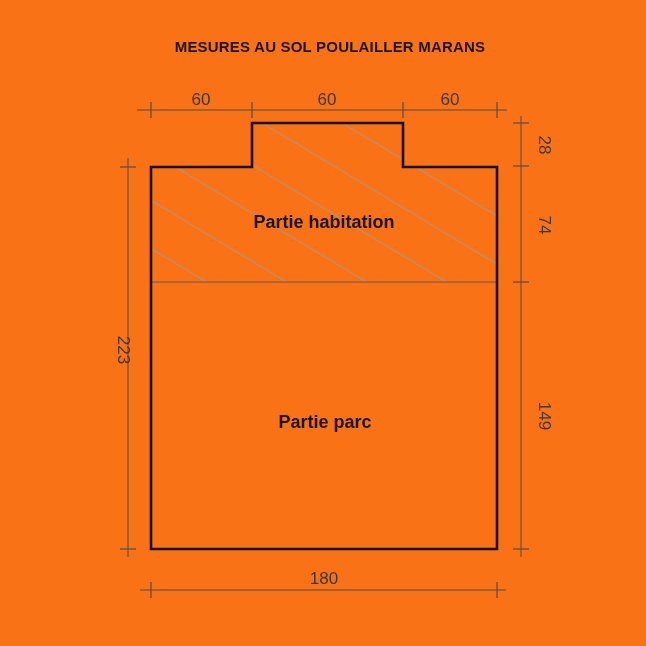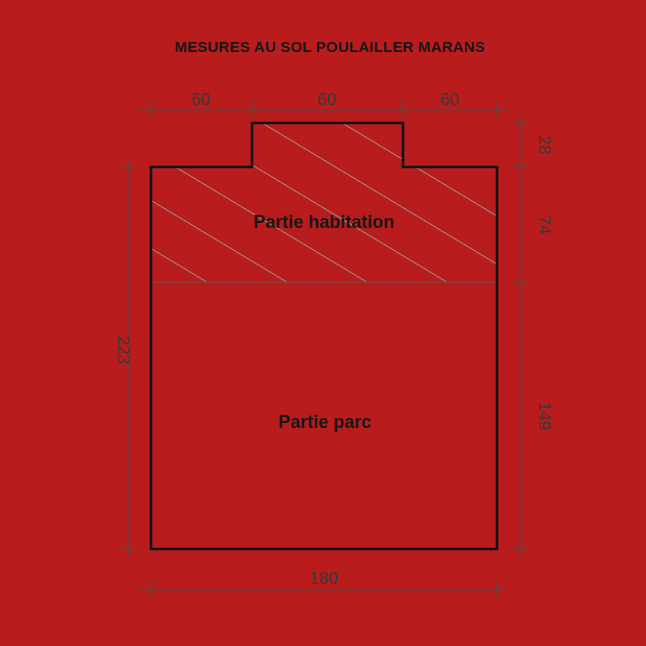--- a/index.html
+++ b/index.html
@@ -4,21 +4,21 @@
 <style>
   html, body {
     margin: 0;
     padding: 0;
     background: #ffffff;
   }
   .canvas {
     position: relative;
     width: 646px;
     height: 646px;
-    background: #b91c1c;
+    background: #f97316;
     font-family: "Liberation Sans", sans-serif;
     overflow: hidden;
   }
   svg text {
     font-family: "Liberation Sans", sans-serif;
   }
   .title-text {
     font-size: 15px;
     font-weight: bold;
     letter-spacing: 0.2px;

